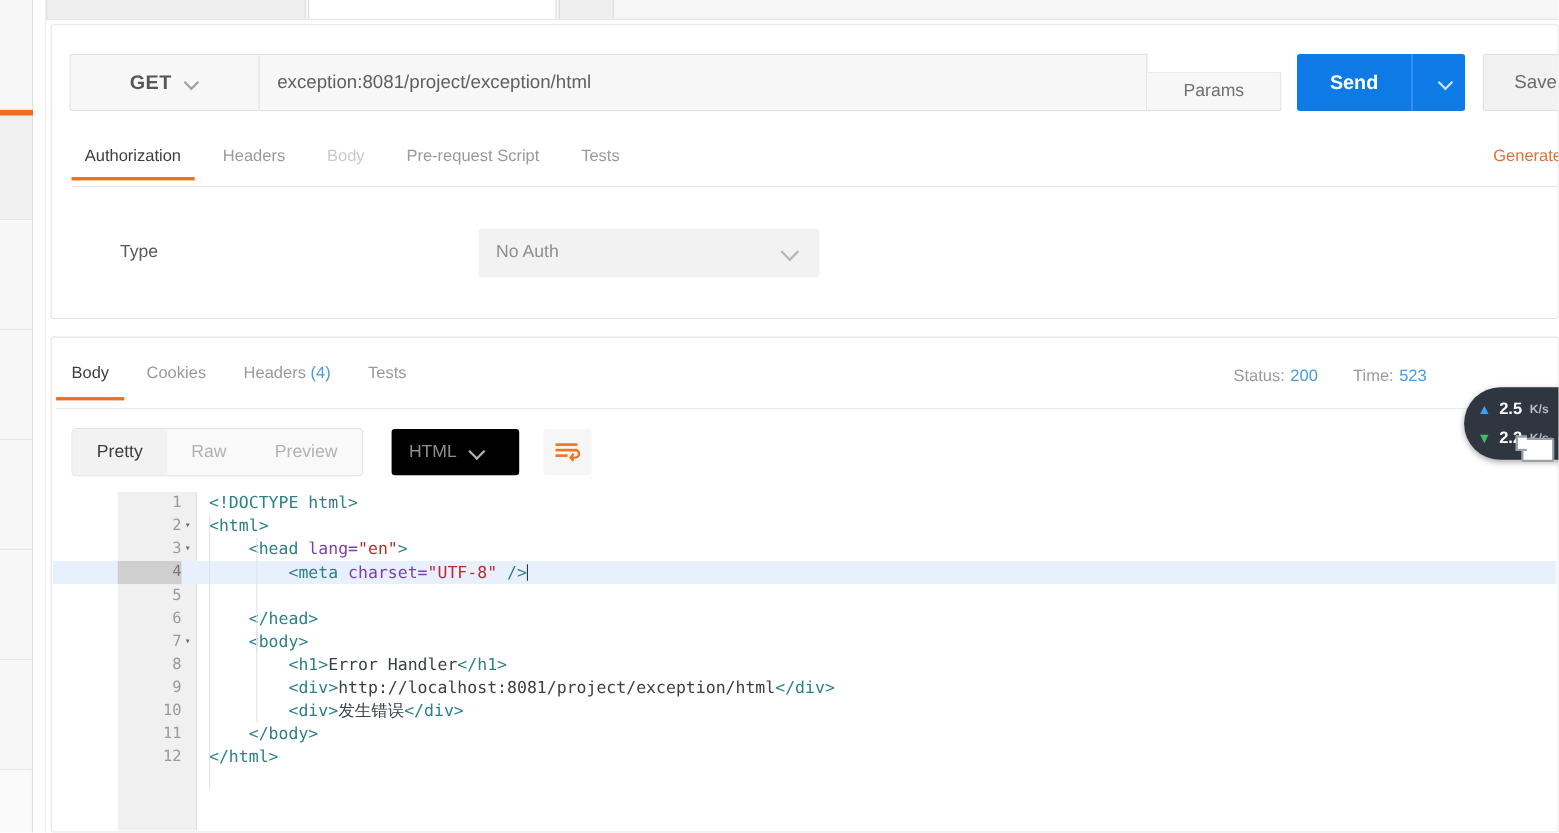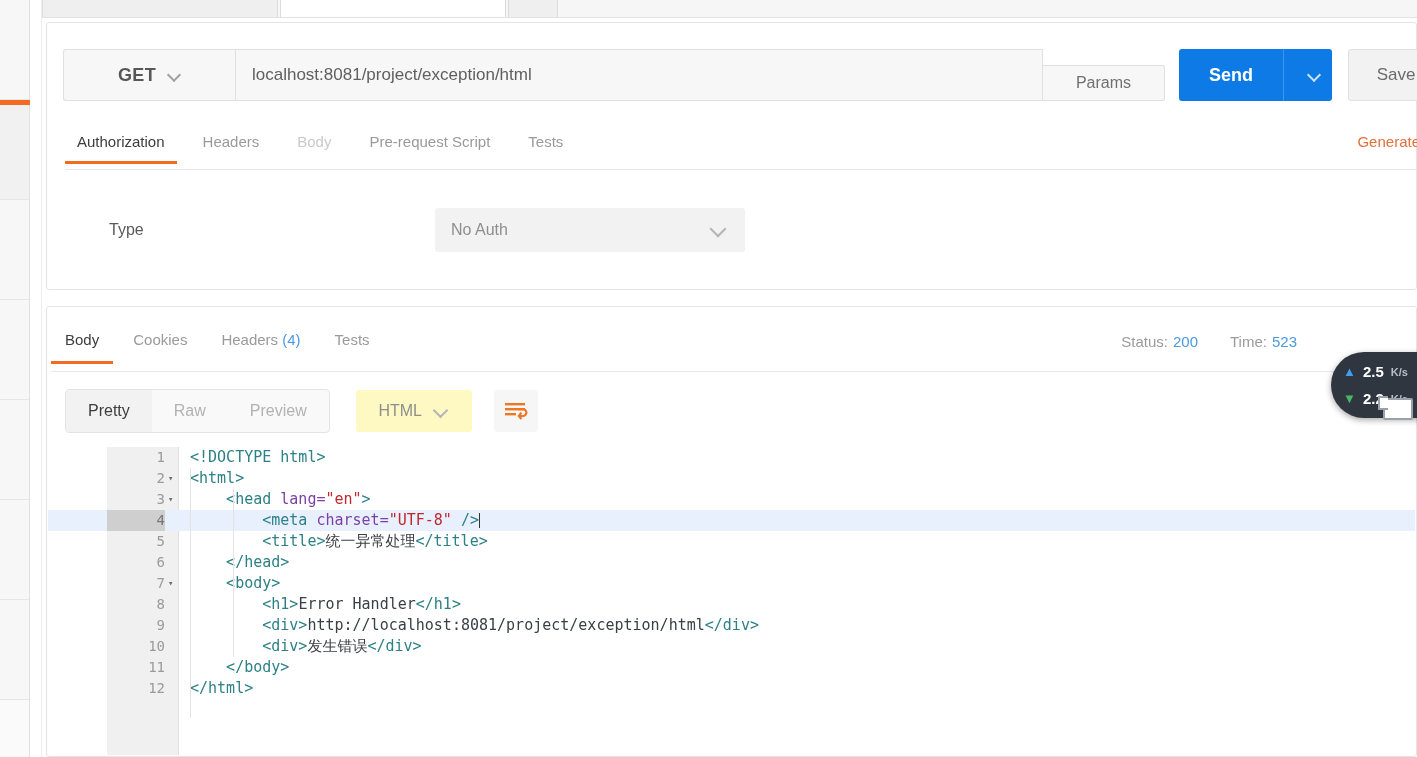--- a/index.html
+++ b/index.html
@@ -324,25 +324,24 @@
     align-items: center;
     padding: 0 22px;
     font-size: 16px;
     color: #b2b2b2;
   }
   .seg span.on { color: #3d3d3d; background: #f2f2f2; }
   .fmt-box {
     margin-left: 26px;
     height: 42px;
     min-width: 116px;
-    background: #fef9c3;
+    background: #000000;
     border-radius: 3px;
     display: flex;
     align-items: center;
-    justify-content: center;
     gap: 12px;
     padding: 0 16px;
     box-sizing: border-box;
     font-size: 16px;
     color: #8e8e8e;
   }
   .fmt-box .chev { margin-left: 0; width: 15px; height: 15px; }
   .fmt-box .chev::after {
     width: 9px; height: 9px;
     border-right: 2px solid #b5b5b5;
@@ -499,21 +498,21 @@
     </div>
 
   <div class="req-panel">
 
     <div class="url-row">
       <div class="method-box">
         <span class="method-label">GET</span>
         <span class="chev"></span>
       </div>
       <div class="url-box">
-        <span class="url-text">localhost:8081/project/exception/html</span>
+        <span class="url-text">exception:8081/project/exception/html</span>
       </div>
       <div class="params-box">
         <span>Params</span>
       </div>
       <div class="send-grp">
         <div class="send-btn">
           <span>Send</span>
         </div>
         <div class="send-caret">
           <span class="chev"></span>
@@ -597,21 +596,20 @@
               <span class="ln">3</span>
               <span class="fold">▾</span>
               <span class="ctext"><span class="tk-tag">    &lt;head </span><span class="tk-attr">lang=</span><span class="tk-str">"en"</span><span class="tk-tag">&gt;</span></span>
             </div>
             <div class="crow hl">
               <span class="ln">4</span>
               <span class="ctext"><span class="tk-tag">        &lt;meta </span><span class="tk-attr">charset=</span><span class="tk-str">"UTF-8"</span><span class="tk-tag"> /&gt;</span><span class="caret"></span></span>
             </div>
             <div class="crow">
               <span class="ln">5</span>
-              <span class="ctext"><span class="tk-tag">        &lt;title&gt;</span><span class="tk-text">统一异常处理</span><span class="tk-tag">&lt;/title&gt;</span></span>
             </div>
             <div class="crow">
               <span class="ln">6</span>
               <span class="ctext"><span class="tk-tag">    &lt;/head&gt;</span></span>
             </div>
             <div class="crow">
               <span class="ln">7</span>
               <span class="fold">▾</span>
               <span class="ctext"><span class="tk-tag">    &lt;body&gt;</span></span>
             </div>

